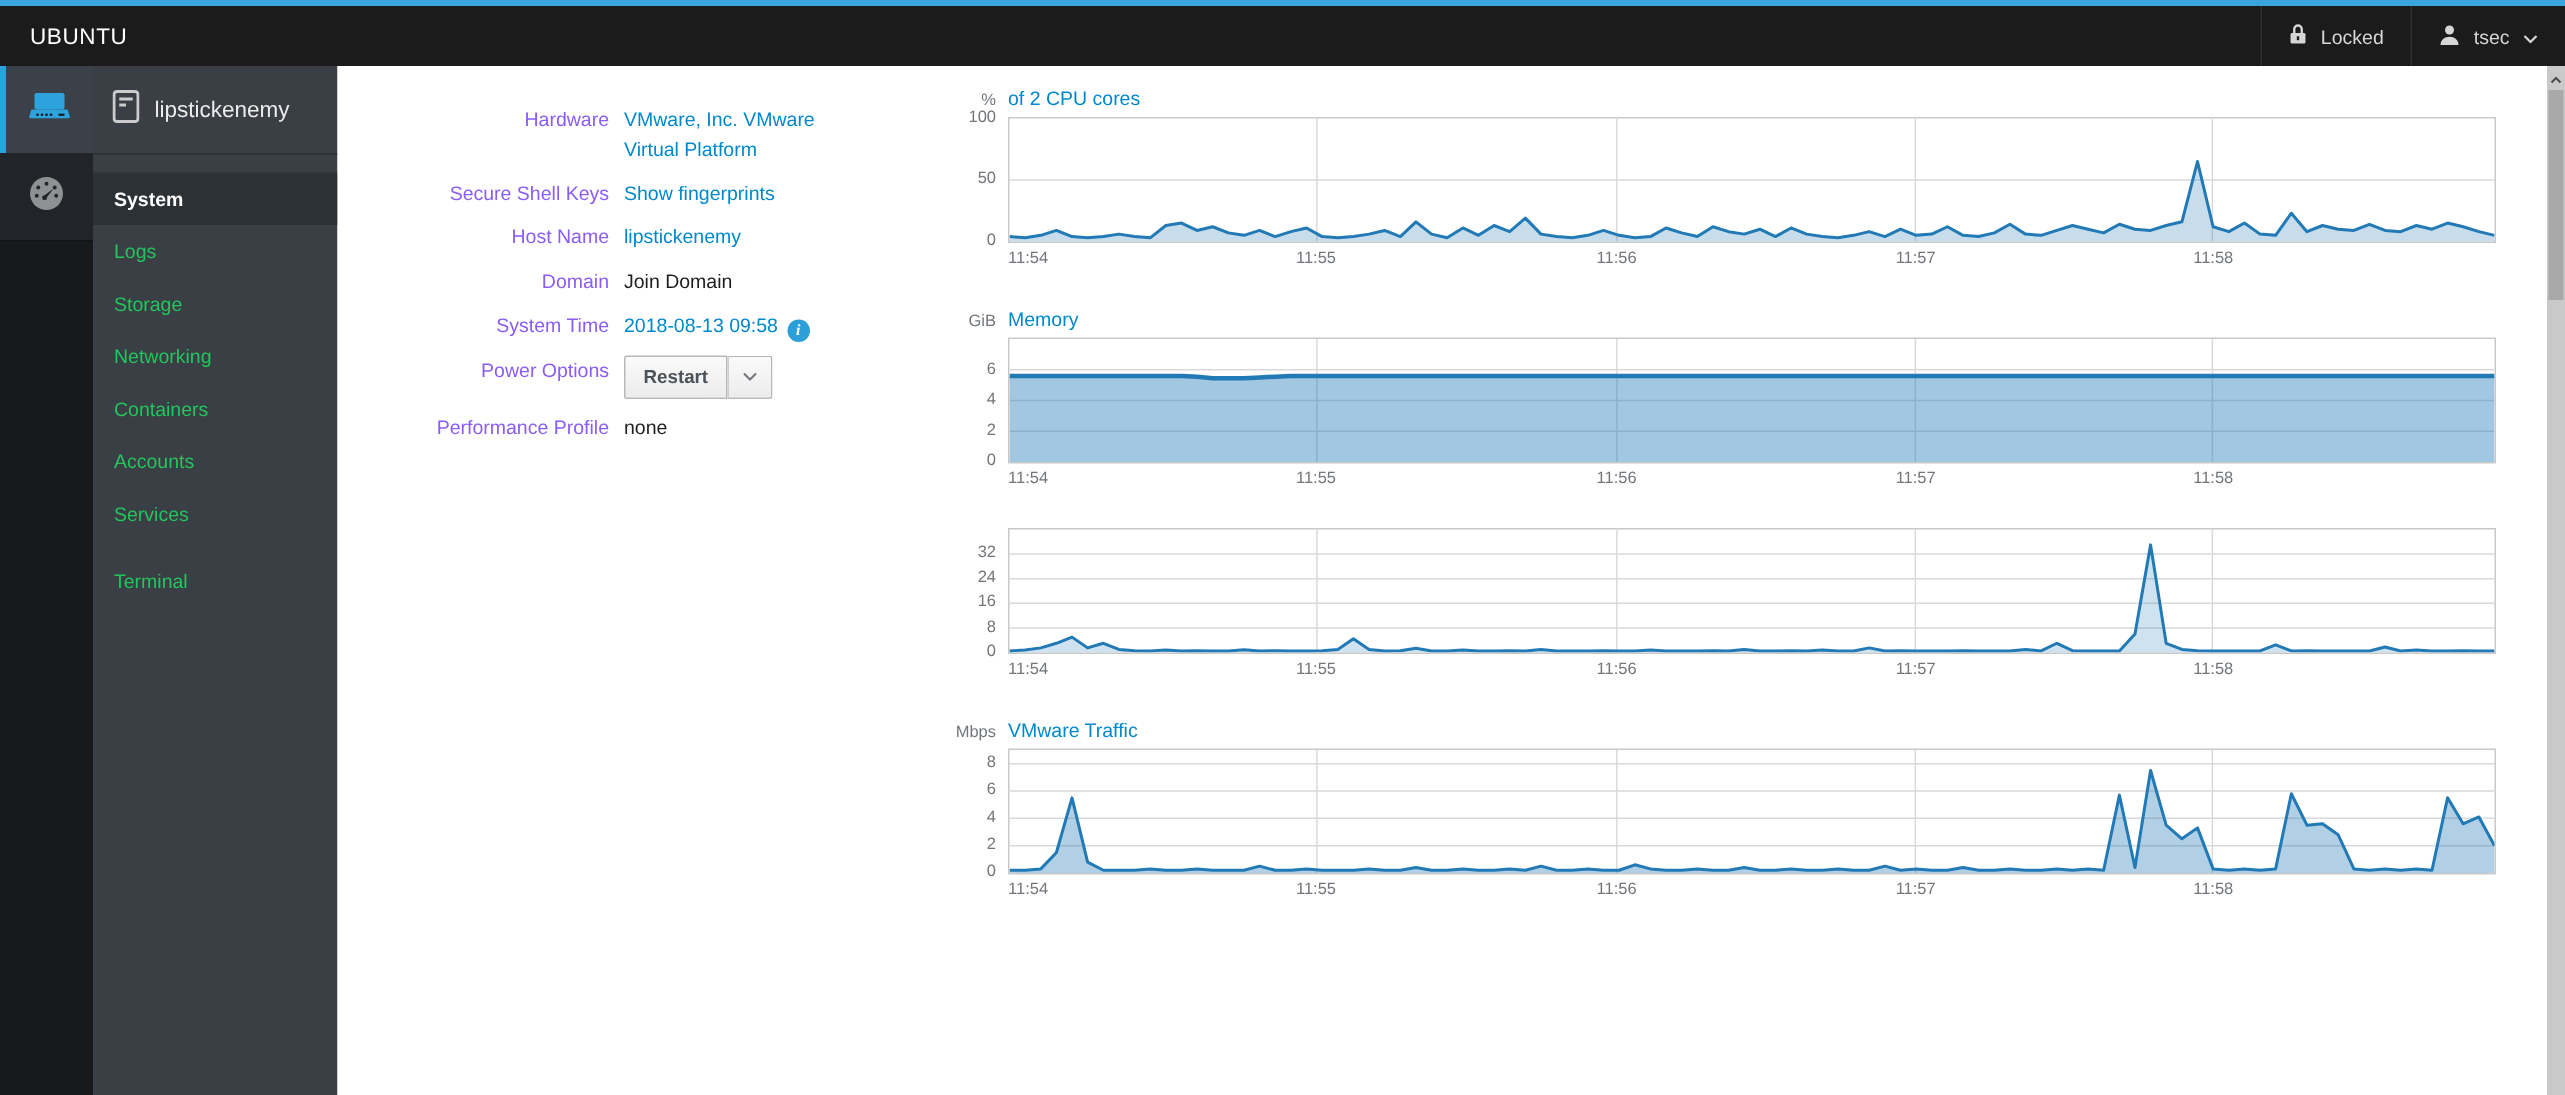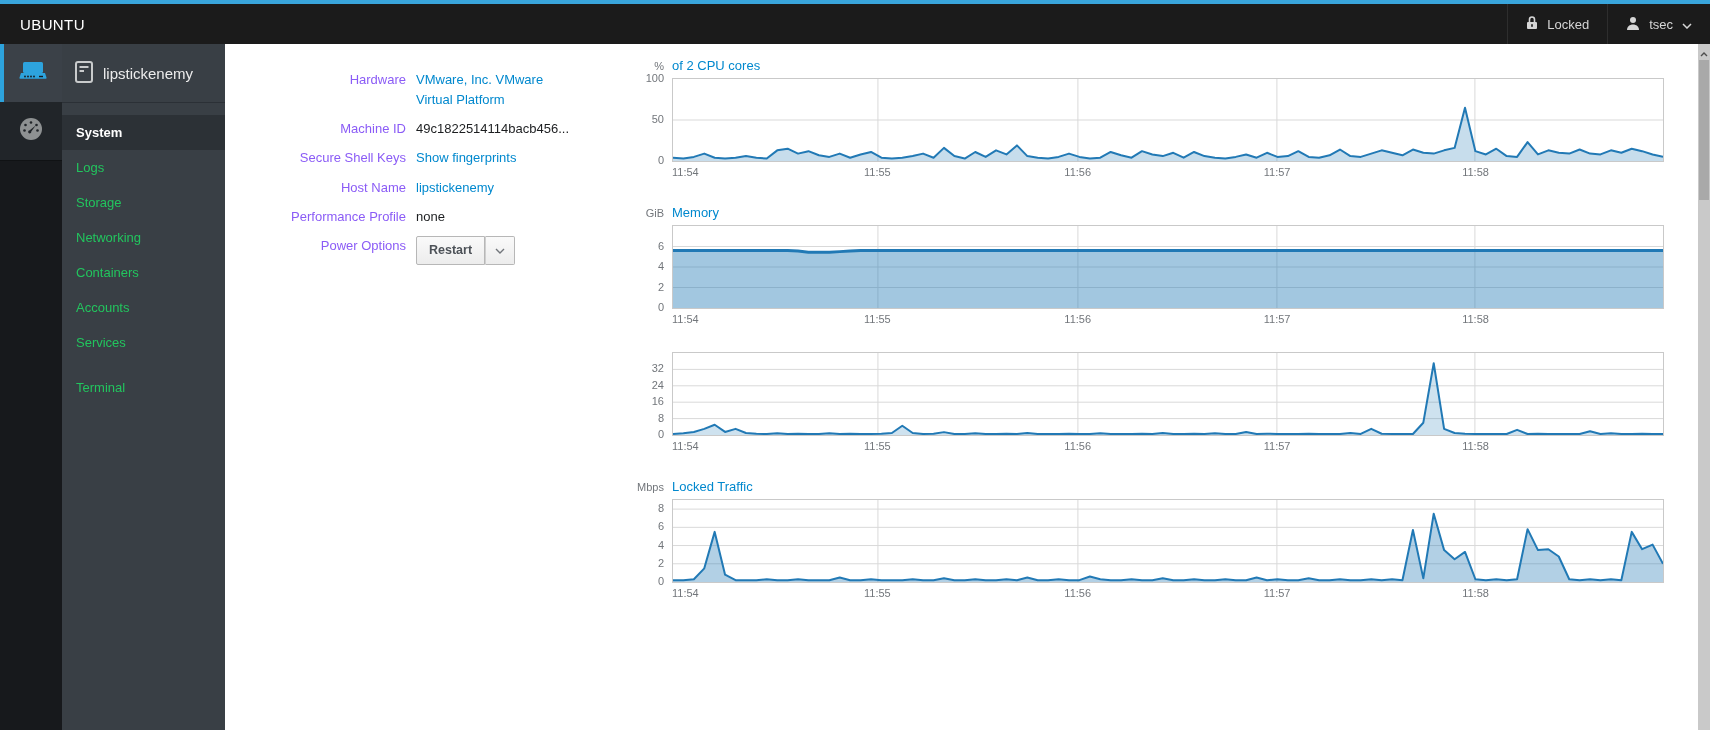--- a/index.html
+++ b/index.html
@@ -141,46 +141,50 @@
       <div class="nav-item separated" data-name="sidebar-item-terminal">Terminal</div>
     </div>
 </div>
 
 <div class="content" data-name="main-content">
   <div class="info" data-name="system-info">
       <div class="info-row" data-name="info-row-hardware">
         <span class="info-label" data-name="info-label-hardware">Hardware</span>
         <span class="info-value" data-name="info-value-hardware"><a class="link" data-name="info-link-hardware" href="#">VMware, Inc. VMware Virtual Platform</a></span>
       </div>
-      <div class="info-row" data-name="info-row-machine-id">
-        <span class="info-label" data-name="info-label-machine-id">Machine ID</span>
-        <span class="info-value" data-name="info-value-machine-id">49c1822514114bacb456...</span>
-      </div>
       <div class="info-row" data-name="info-row-secure-shell-keys">
         <span class="info-label" data-name="info-label-secure-shell-keys">Secure Shell Keys</span>
         <span class="info-value" data-name="info-value-secure-shell-keys"><a class="link" data-name="info-link-secure-shell-keys" href="#">Show fingerprints</a></span>
       </div>
       <div class="info-row" data-name="info-row-host-name">
         <span class="info-label" data-name="info-label-host-name">Host Name</span>
         <span class="info-value" data-name="info-value-host-name"><a class="link" data-name="info-link-host-name" href="#">lipstickenemy</a></span>
       </div>
-      <div class="info-row" data-name="info-row-performance-profile">
-        <span class="info-label" data-name="info-label-performance-profile">Performance Profile</span>
-        <span class="info-value" data-name="info-value-performance-profile">none</span>
+      <div class="info-row" data-name="info-row-domain">
+        <span class="info-label" data-name="info-label-domain">Domain</span>
+        <span class="info-value" data-name="info-value-domain">Join Domain</span>
+      </div>
+      <div class="info-row" data-name="info-row-system-time">
+        <span class="info-label" data-name="info-label-system-time">System Time</span>
+        <span class="info-value" data-name="info-value-system-time"><a class="link" data-name="info-link-system-time" href="#">2018-08-13 09:58</a><span class="info-i" data-name="info-icon">i</span></span>
       </div>
       <div class="info-row" data-name="info-row-power-options">
         <span class="info-label" data-name="info-label-power-options">Power Options</span>
         <span class="info-value" data-name="info-value-power-options"><span class="split-btn" data-name="power-options-button">
             <span class="split-main" data-name="restart-button">Restart</span>
             <span class="split-caret" data-name="power-options-caret-button">
               <svg width="10" height="6" viewBox="0 0 10 6" data-name="chevron-down-icon">
                 <polyline points="1,1 5,5 9,1" fill="none" stroke="#72767b" stroke-width="1.4"></polyline>
               </svg>
             </span>
           </span></span>
+      </div>
+      <div class="info-row" data-name="info-row-performance-profile">
+        <span class="info-label" data-name="info-label-performance-profile">Performance Profile</span>
+        <span class="info-value" data-name="info-value-performance-profile">none</span>
       </div>
     </div>
   <div class="charts" data-name="charts-panel">
       <div class="chart-block" data-name="chart-cpu">
         <div class="chart-header" data-name="chart-header-cpu">
           <span class="chart-unit" data-name="chart-unit-label">%</span>
           <a class="chart-title link" data-name="chart-title-link-cpu" href="#">of 2 CPU cores</a>
         </div>
         <div class="chart-row" data-name="chart-row-cpu">
           <div class="chart-yaxis" data-name="y-axis">
@@ -270,21 +274,21 @@
           <span class="xtick" data-name="x-tick-label" style="left: 0%;">11:54</span>
           <span class="xtick" data-name="x-tick-label" style="left: 20.7%; transform: translateX(-50%);">11:55</span>
           <span class="xtick" data-name="x-tick-label" style="left: 40.9%; transform: translateX(-50%);">11:56</span>
           <span class="xtick" data-name="x-tick-label" style="left: 61%; transform: translateX(-50%);">11:57</span>
           <span class="xtick" data-name="x-tick-label" style="left: 81%; transform: translateX(-50%);">11:58</span>
         </div>
       </div>
       <div class="chart-block" data-name="chart-network">
         <div class="chart-header" data-name="chart-header-network">
           <span class="chart-unit" data-name="chart-unit-label">Mbps</span>
-          <a class="chart-title link" data-name="chart-title-link-network" href="#">Locked Traffic</a>
+          <a class="chart-title link" data-name="chart-title-link-network" href="#">VMware Traffic</a>
         </div>
         <div class="chart-row" data-name="chart-row-network">
           <div class="chart-yaxis" data-name="y-axis">
             <span class="ytick" data-name="y-tick-label" style="top: 3.11111px;">8</span>
             <span class="ytick" data-name="y-tick-label" style="top: 21.3333px;">6</span>
             <span class="ytick" data-name="y-tick-label" style="top: 39.5556px;">4</span>
             <span class="ytick" data-name="y-tick-label" style="top: 57.7778px;">2</span>
             <span class="ytick" data-name="y-tick-label" style="top: 76px;">0</span>
           </div>
           <div class="plot" data-name="chart-plot-network">

